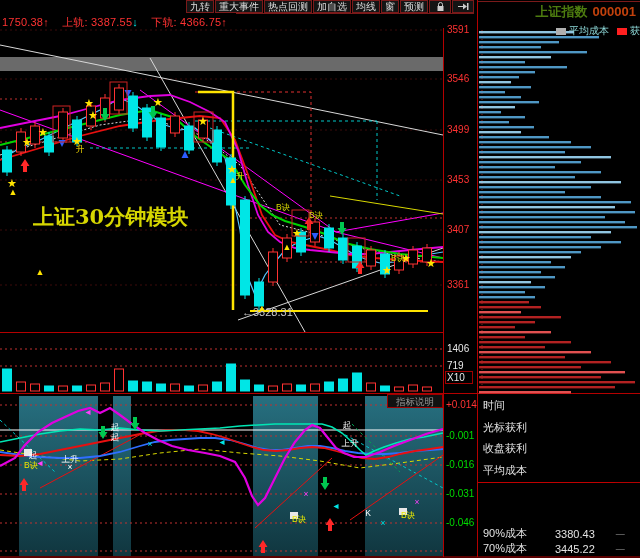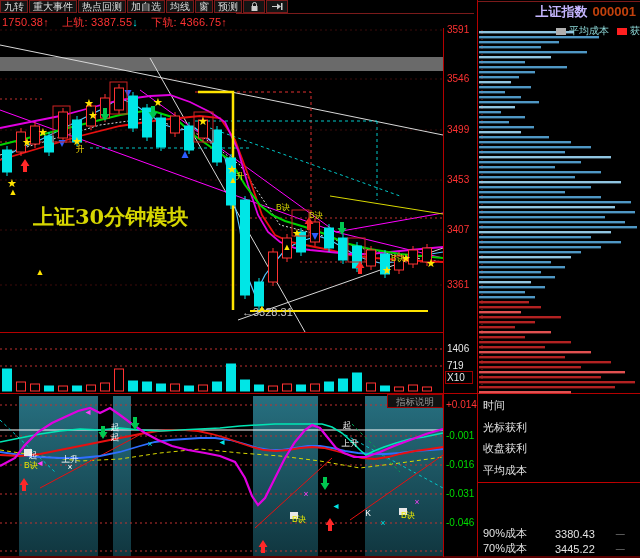--- a/index.html
+++ b/index.html
@@ -1,29 +1,29 @@
 <!DOCTYPE html>
 <html><head>
 <meta charset="utf-8">
 <style>
   html,body{margin:0;padding:0;background:#000;}
   body{width:640px;height:558px;overflow:hidden;font-family:"Liberation Sans",sans-serif;}
   .app{position:relative;width:640px;height:558px;background:#000;overflow:hidden;}
   #chart{position:absolute;left:0;top:0;z-index:1;}
   
-  .topbar{position:absolute;top:0;left:0;width:474px;height:13px;display:flex;align-items:center;gap:1px;z-index:5;}
+  .topbar{position:absolute;top:0;left:0;width:474px;height:13px;display:flex;justify-content:flex-end;align-items:center;gap:1px;z-index:5;}
   .mi{font-size:10px;line-height:11px;height:11px;color:#ddd;background:#141414;border:1px solid #7a1a1a;padding:0 3px;white-space:nowrap;cursor:default;}
   .mi-ic{display:flex;align-items:center;justify-content:center;width:14px;}
   
   .infoline{position:absolute;top:15px;left:2px;font-size:11px;color:#ff3232;white-space:nowrap;z-index:5;letter-spacing:.2px;}
   .infoline .dn{color:#00e6e6;}
   .infoline .gap{display:inline-block;width:10px;}
   
   .rp-title{position:absolute;top:3px;left:478px;width:158px;text-align:right;font-size:13px;font-weight:bold;white-space:nowrap;z-index:5;}
-  .rp-title .t1{color:#c4b5fd;text-align:center;}
+  .rp-title .t1{color:#4d7c0f;text-align:center;}
   .rp-title .t2{color:#c2410c;margin-left:5px;}
   .legend{position:absolute;top:24px;left:556px;display:flex;align-items:center;gap:3px;font-size:10px;white-space:nowrap;z-index:5;}
   .sw{width:10px;height:7px;display:inline-block;flex:0 0 auto;}
   .lgl{color:#8cd6d6;margin-right:5px;}
   
   .stats{position:absolute;left:479px;top:395px;width:136px;z-index:5;}
   #stats-top{height:86px;display:flex;flex-direction:column;justify-content:space-around;}
   #stats-bottom{height:72px;display:flex;flex-direction:column;justify-content:flex-end;border-top:1px solid #c00000;margin-top:1px;padding-top:1px;}
   .srow{display:flex;align-items:center;padding:0 4px;font-size:11px;color:#e2e2e2;}
   .sl{flex:0 0 72px;}

